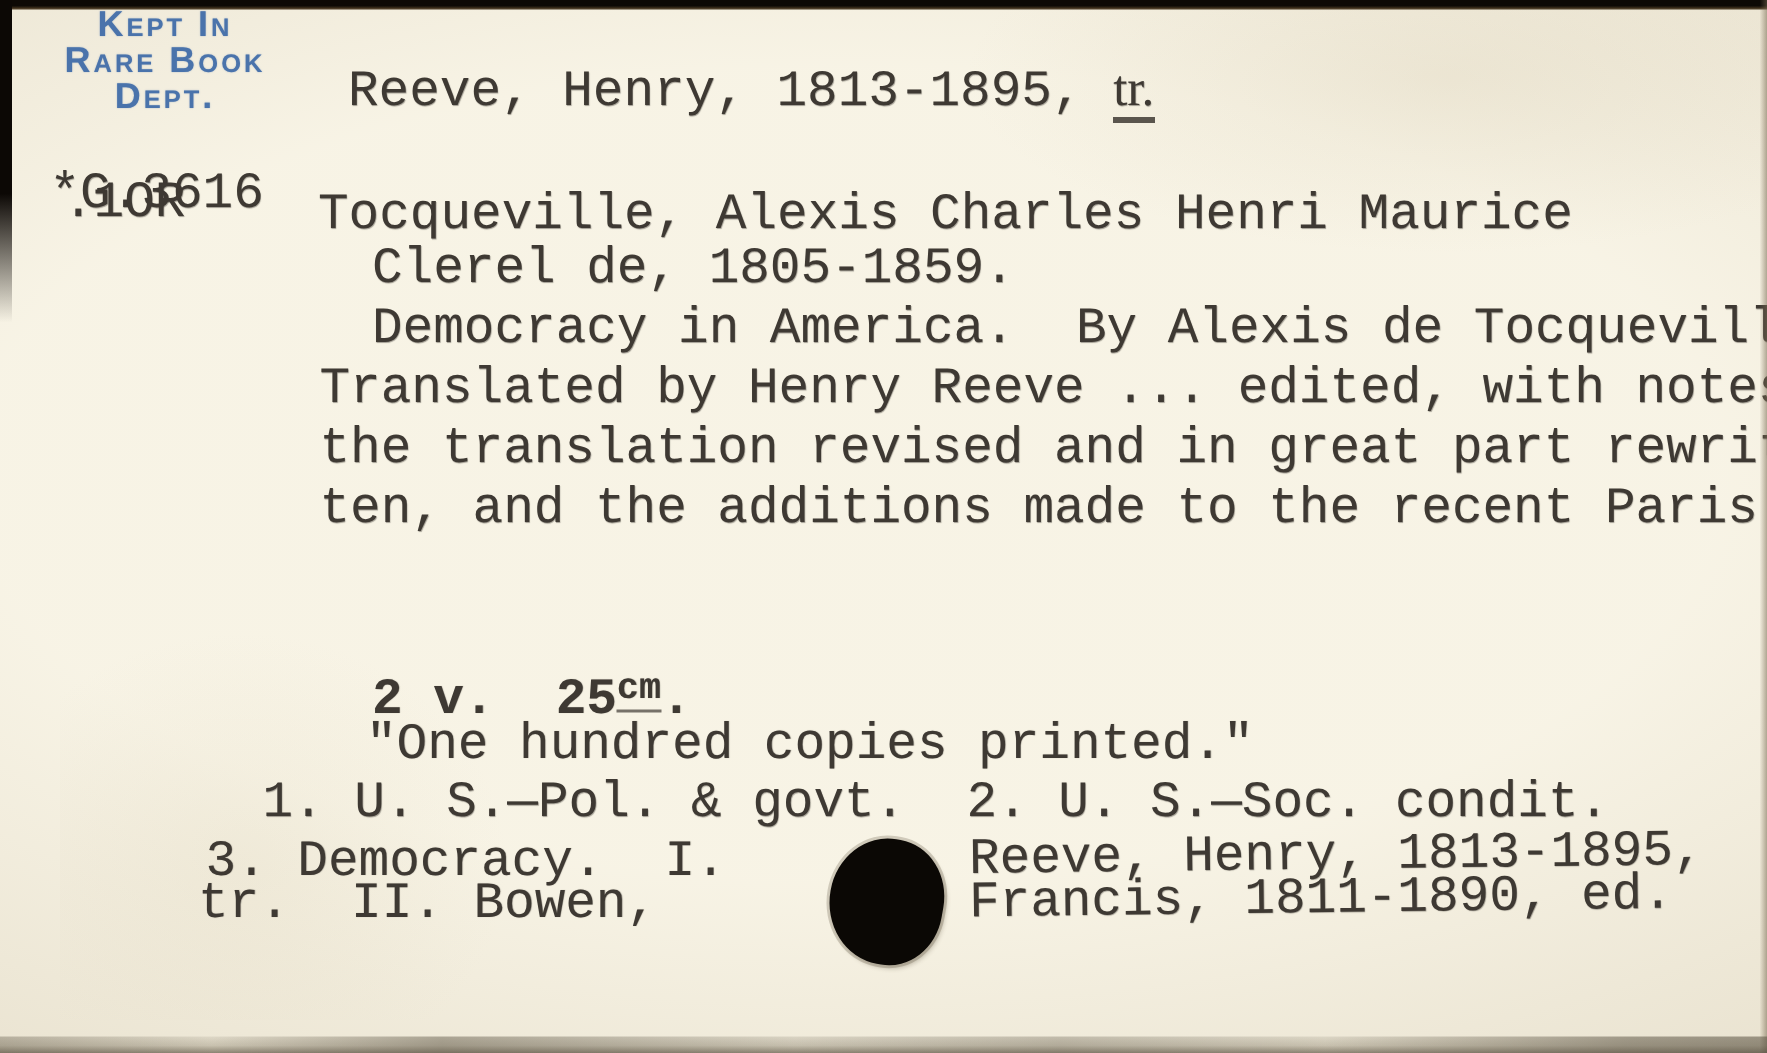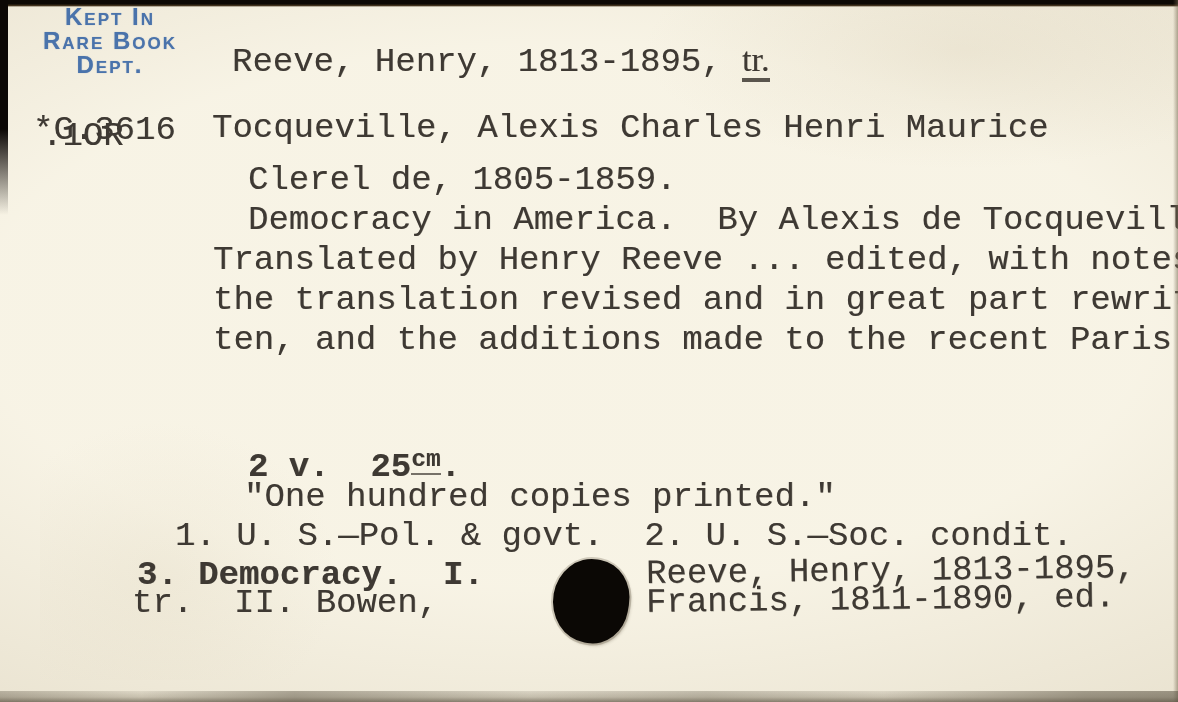--- a/index.html
+++ b/index.html
@@ -72,33 +72,33 @@
     font-size: 34px;
     line-height: 40px;
     color: #3e3933;
     white-space: pre;
     text-shadow: 0.4px 0.4px 0.6px rgba(62,57,51,0.45);
   }
   .call-1 { left: 33px;  top: 78px; margin-top: 32px;  }
   .call-2 { left: 42px;  top: 116px; text-align: center; }
   .heading { left: 232px; top: 40px; }
   .heading .traced { border-bottom: 4px solid rgba(62,57,51,0.85); padding-bottom: 0px; font-family: Liberation Serif, serif; }
-  .entry-1 { left: 212px; top: 108px; }
+  .entry-1 { left: 212px; top: 124px; }
   .entry-2 { left: 248px; top: 160px; }
   .title-1 { left: 248px; top: 200px; }
   .title-2 { left: 213px; top: 240px; }
   .title-3 { left: 213px; top: 280px; }
   .title-4 { left: 213px; top: 320px; }
   .title-5 { left: 213px; top: 360px; }
   .title-6 { left: 213px; top: 399px; }
   .collation { left: 248px; top: 440px; font-weight: bold; }
   .collation .sup { font-size: 0.72em; vertical-align: 10px; border-bottom: 2px solid rgba(62,57,51,0.7); }
   .note { left: 244px; top: 477px; }
   .trac-1  { left: 175px; top: 516px; }
-  .trac-2a { left: 137px; top: 555px; font-weight: bold; }
+  .trac-2a { left: 137px; top: 555px; }
   .trac-2b { left: 646px; top: 551px; transform: rotate(-0.7deg); }
   .trac-3a { left: 132px; top: 583px; }
   .trac-3b { left: 646px; top: 580px; transform: rotate(-0.7deg); }
   
   .punch-hole {
     position: absolute;
     left: 553px; top: 559px;
     width: 76px; height: 84px;
     background: #0b0805;
     border-radius: 50% 48% 46% 52%;

